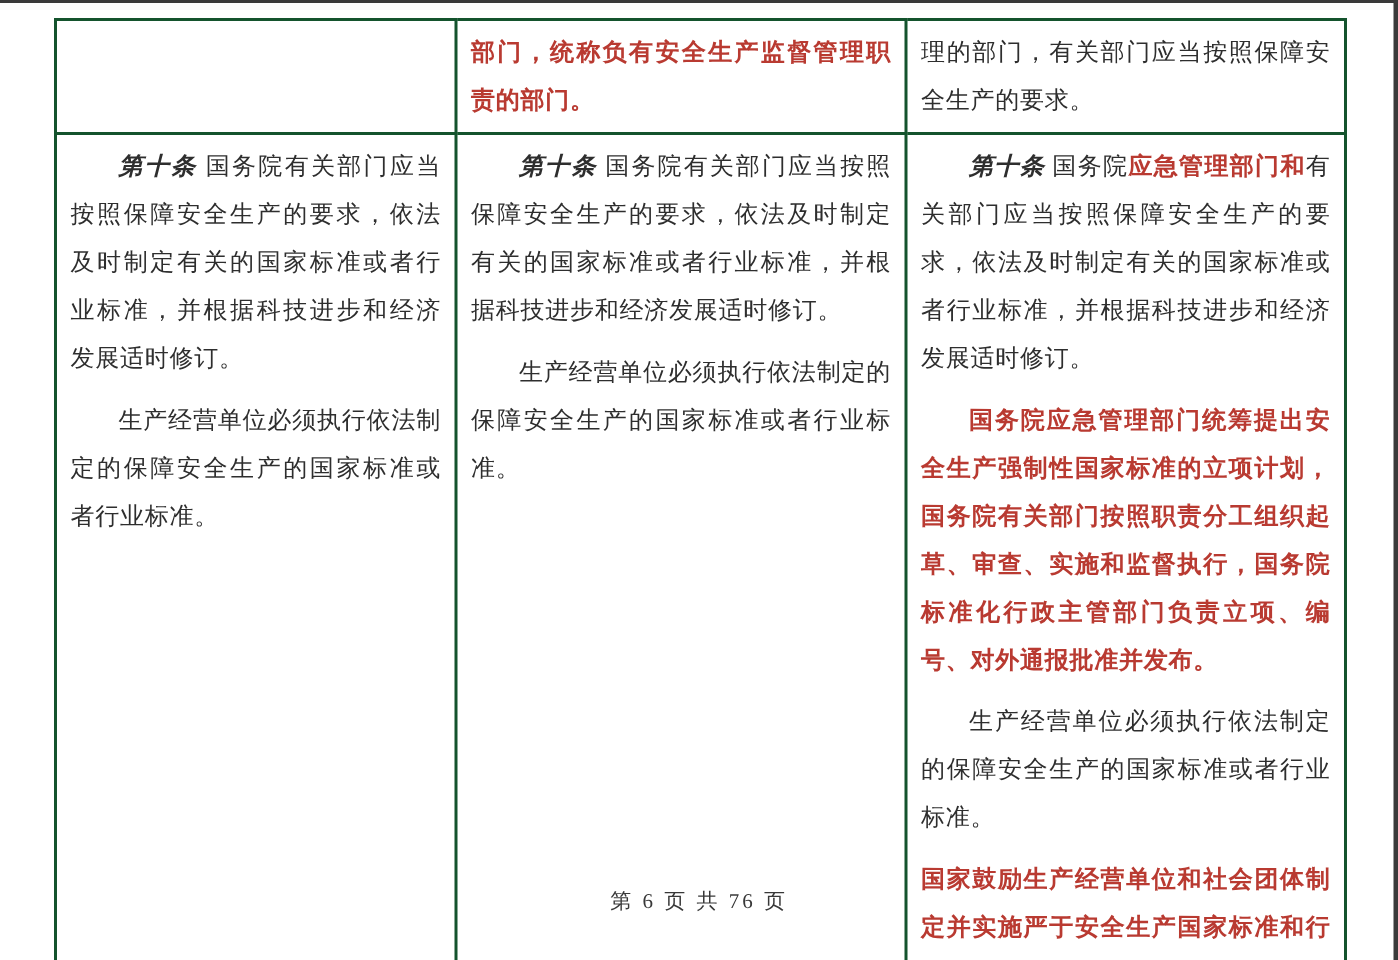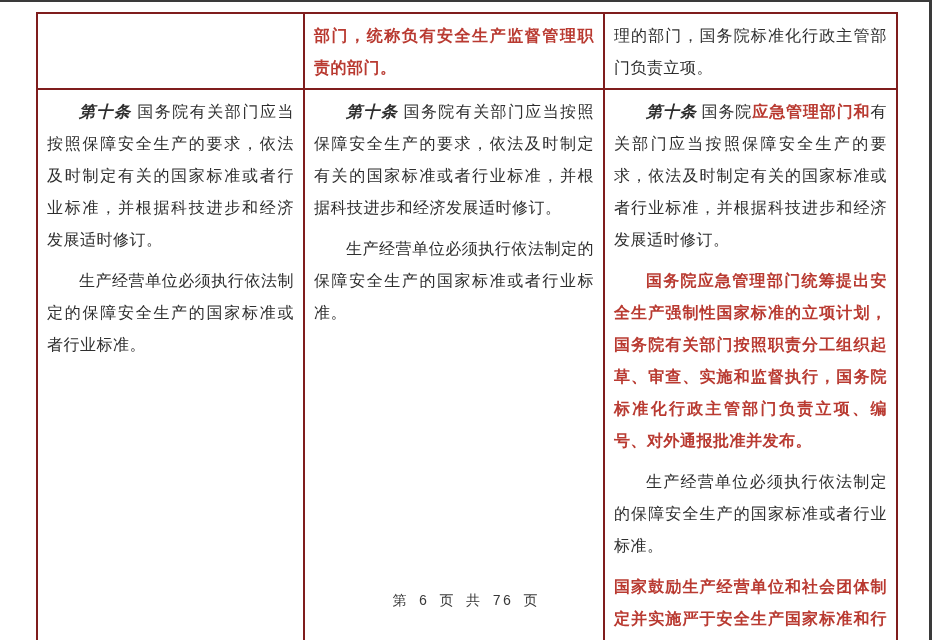--- a/index.html
+++ b/index.html
@@ -21,21 +21,21 @@
     width: 3px; height: 640px; background: #3a3a3a;
   }
   table.cmp {
     position: absolute;
     left: 36px; top: 12px;
     width: 860px;
     border-collapse: collapse;
     table-layout: fixed;
   }
   table.cmp td {
-    border: 2px solid #7f1d1d;
+    border: 2px solid #14532d;
     vertical-align: top;
     padding: 6px 9px 4px 9px;
   }
   .para {
     margin: 0 0 9px 0;
     font-size: 16px;
     line-height: 32px;
     color: #2e2e2e;
     text-align: justify;
     letter-spacing: 0.5px;
@@ -45,21 +45,21 @@
   .red { color: #b93a31; font-weight: 600; }
   .bold { font-weight: bold; font-style: italic; }
   .footer {
     position: absolute;
     left: 0; top: 592px;
     width: 932px;
     text-align: center;
     font-size: 14px;
     color: #383838;
     letter-spacing: 2px;
-    font-family: Liberation Mono, monospace;
+    font-family: Liberation Serif, serif;
   }
 </style>
 </head>
 <body>
 
 <div class="page-edge-top"></div>
 <div class="page-edge-right"></div>
 
 <table class="cmp">
   <colgroup>
@@ -67,21 +67,21 @@
     <col style="width:300px">
     <col style="width:293px">
   </colgroup>
   <tbody>
       <tr style="height: 69px;">
         <td></td>
         <td>
           <p class="para"><span class="red">部门，统称负有安全生产监督管理职责的部门。</span></p>
         </td>
         <td>
-          <p class="para"><span>理的部门，国务院标准化行政主管部门负责立项。</span></p>
+          <p class="para"><span>理的部门，有关部门应当按照保障安全生产的要求。</span></p>
         </td>
       </tr>
       <tr style="height: 458px;">
         <td>
           <p class="para indent"><span class="bold">第十条</span><span> 国务院有关部门应当按照保障安全生产的要求，依法及时制定有关的国家标准或者行业标准，并根据科技进步和经济发展适时修订。</span></p>
           <p class="para indent"><span>生产经营单位必须执行依法制定的保障安全生产的国家标准或者行业标准。</span></p>
         </td>
         <td>
           <p class="para indent"><span class="bold">第十条</span><span> 国务院有关部门应当按照保障安全生产的要求，依法及时制定有关的国家标准或者行业标准，并根据科技进步和经济发展适时修订。</span></p>
           <p class="para indent"><span>生产经营单位必须执行依法制定的保障安全生产的国家标准或者行业标准。</span></p>

